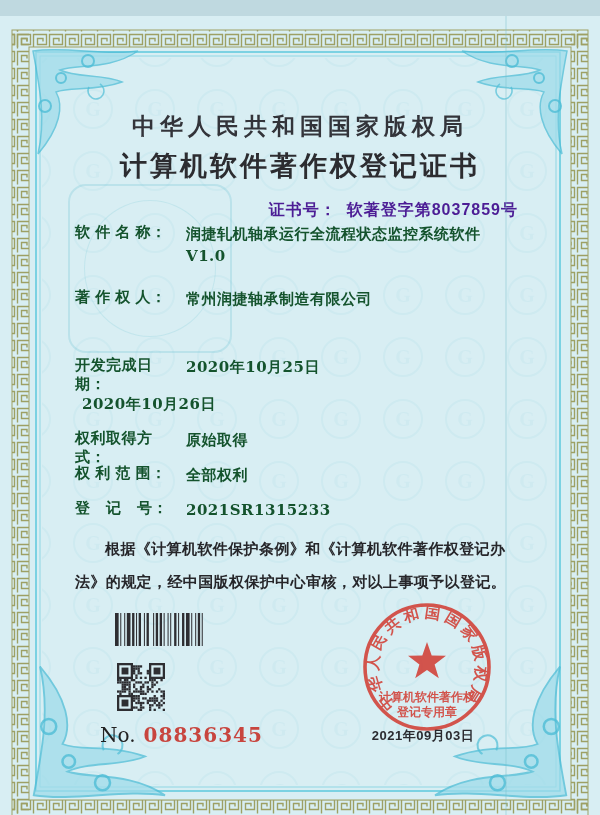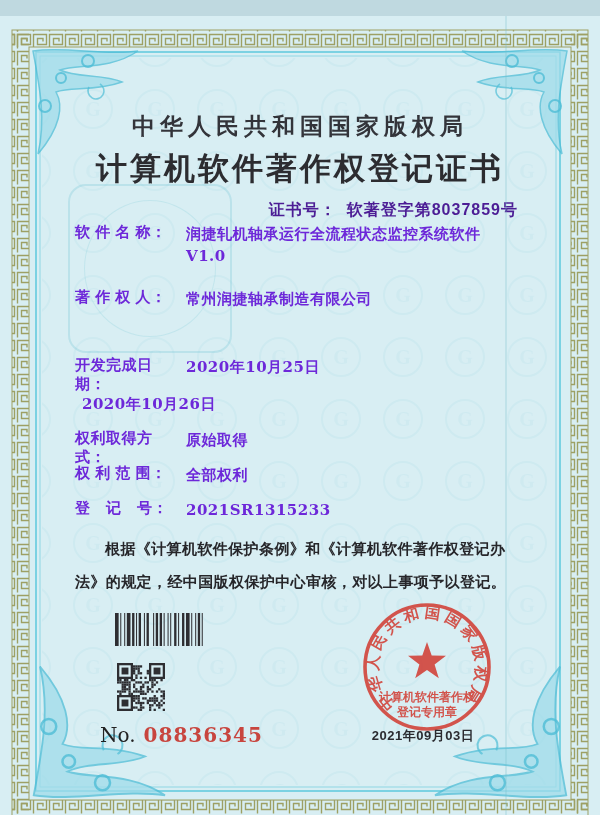--- a/index.html
+++ b/index.html
@@ -15,30 +15,30 @@
   svg.deco{position:absolute;left:0;top:0;}
 
   .title1{
     position:absolute;left:0;right:0;top:95px;text-align:center;
     font-family:"DejaVu Serif","Liberation Serif",serif;font-weight:bold;
     font-size:23px;color:#33343a;letter-spacing:5px;
   }
   .title2{
     position:absolute;left:0;right:0;top:132px;text-align:center;
     font-family:"DejaVu Serif","Liberation Serif",serif;font-weight:bold;
-    font-size:31px;color:#2c2c30;letter-spacing:3px;
+    font-size:27px;color:#2c2c30;letter-spacing:3px;
   }
   .certline{
     position:absolute;right:82px;top:184px;
     font-size:16px;font-weight:bold;color:#4c1d95;letter-spacing:1px;
   }
   .certline .lbl{margin-right:10px;}
 
   .row{position:absolute;left:75px;display:flex;align-items:flex-start;
-       font-size:15px;font-weight:bold;color:#6d28d9;}
+       font-size:15px;font-weight:bold;color:#14532d;}
   .row .label{width:104px;flex:none;letter-spacing:.5px;}
   .row .value{margin-left:7px;font-family:"DejaVu Serif","Liberation Serif",serif;
               letter-spacing:.5px;max-width:350px;line-height:22px;}
   .r1{top:207px}.r2{top:272px}.r3{top:340px}.r4{top:377px}
   .r5{top:413px}.r6{top:448px}.r7{top:483px}
 
   .statement{
     position:absolute;left:75px;top:517px;width:455px;
     font-size:15px;font-weight:bold;color:#26262a;line-height:33px;
     text-indent:2em;letter-spacing:.4px;

